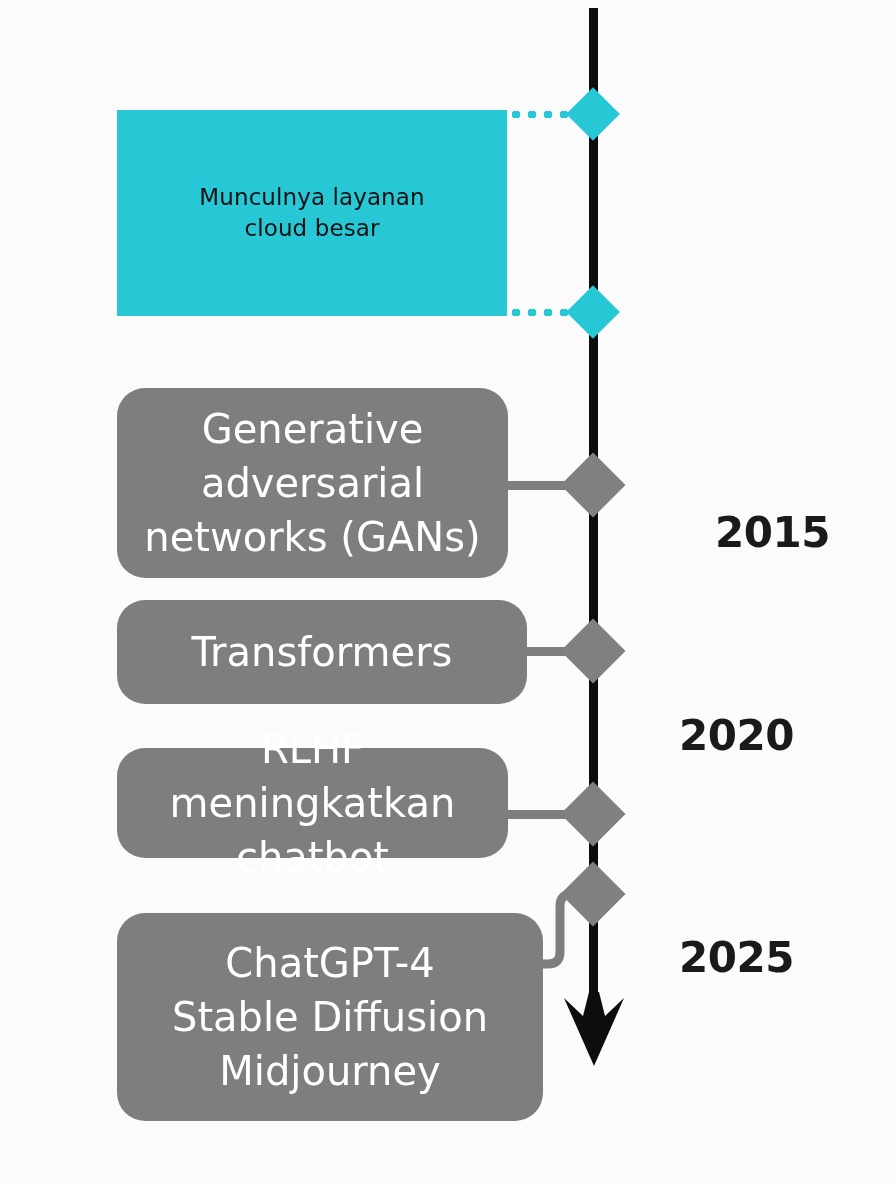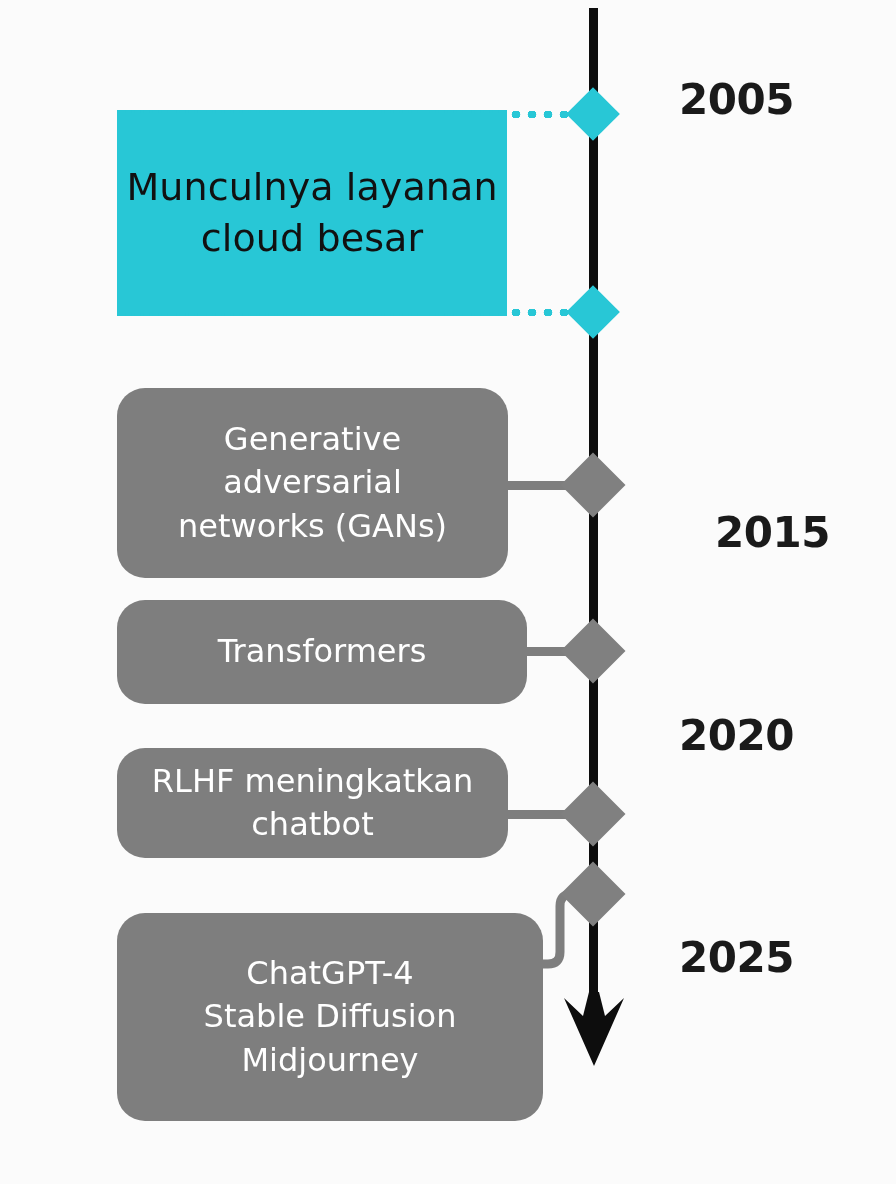--- a/index.html
+++ b/index.html
@@ -51,29 +51,29 @@
     text-align: center;
   }
   .event-box .box-text {
     display: block;
     white-space: pre-line;
   }
   .event-box.cyan-box {
     background: #28c7d6;
     border: 3px dashed #28c7d6;
     color: #111111;
-    font-size: 38px;
+    font-size: 23px;
     line-height: 1.35;
     letter-spacing: 0.1px;
   }
   .event-box.gray-box {
     background: #7e7e7e;
     border-radius: 28px;
     color: #ffffff;
-    font-size: 32px;
+    font-size: 40px;
     line-height: 1.35;
   }
 
   
   .conn-solid {
     position: absolute;
     background: #7e7e7e;
     height: 9px;
   }
   .conn-dotted {
@@ -150,18 +150,17 @@
   </div>
 
   <div class="diamond cyan" style="left:574px; top:95px; width:38px; height:38px;"></div>
   <div class="diamond cyan" style="left:574px; top:293px; width:38px; height:38px;"></div>
 
   <div class="diamond gray" style="left:570px; top:462px; width:46px; height:46px;"></div>
   <div class="diamond gray" style="left:570px; top:628px; width:46px; height:46px;"></div>
   <div class="diamond gray" style="left:570px; top:791px; width:46px; height:46px;"></div>
   <div class="diamond gray" style="left:570px; top:871px; width:46px; height:46px;"></div>
 
-  <div class="year-label" style="left:679px; top:75px;">2005</div>
   <div class="year-label" style="left:679px; top:508px;margin-left:36px;">2015</div>
   <div class="year-label" style="left:679px; top:711px;">2020</div>
   <div class="year-label" style="left:679px; top:911px;margin-top:22px;">2025</div>
 
 </div>
 
 </body></html>

